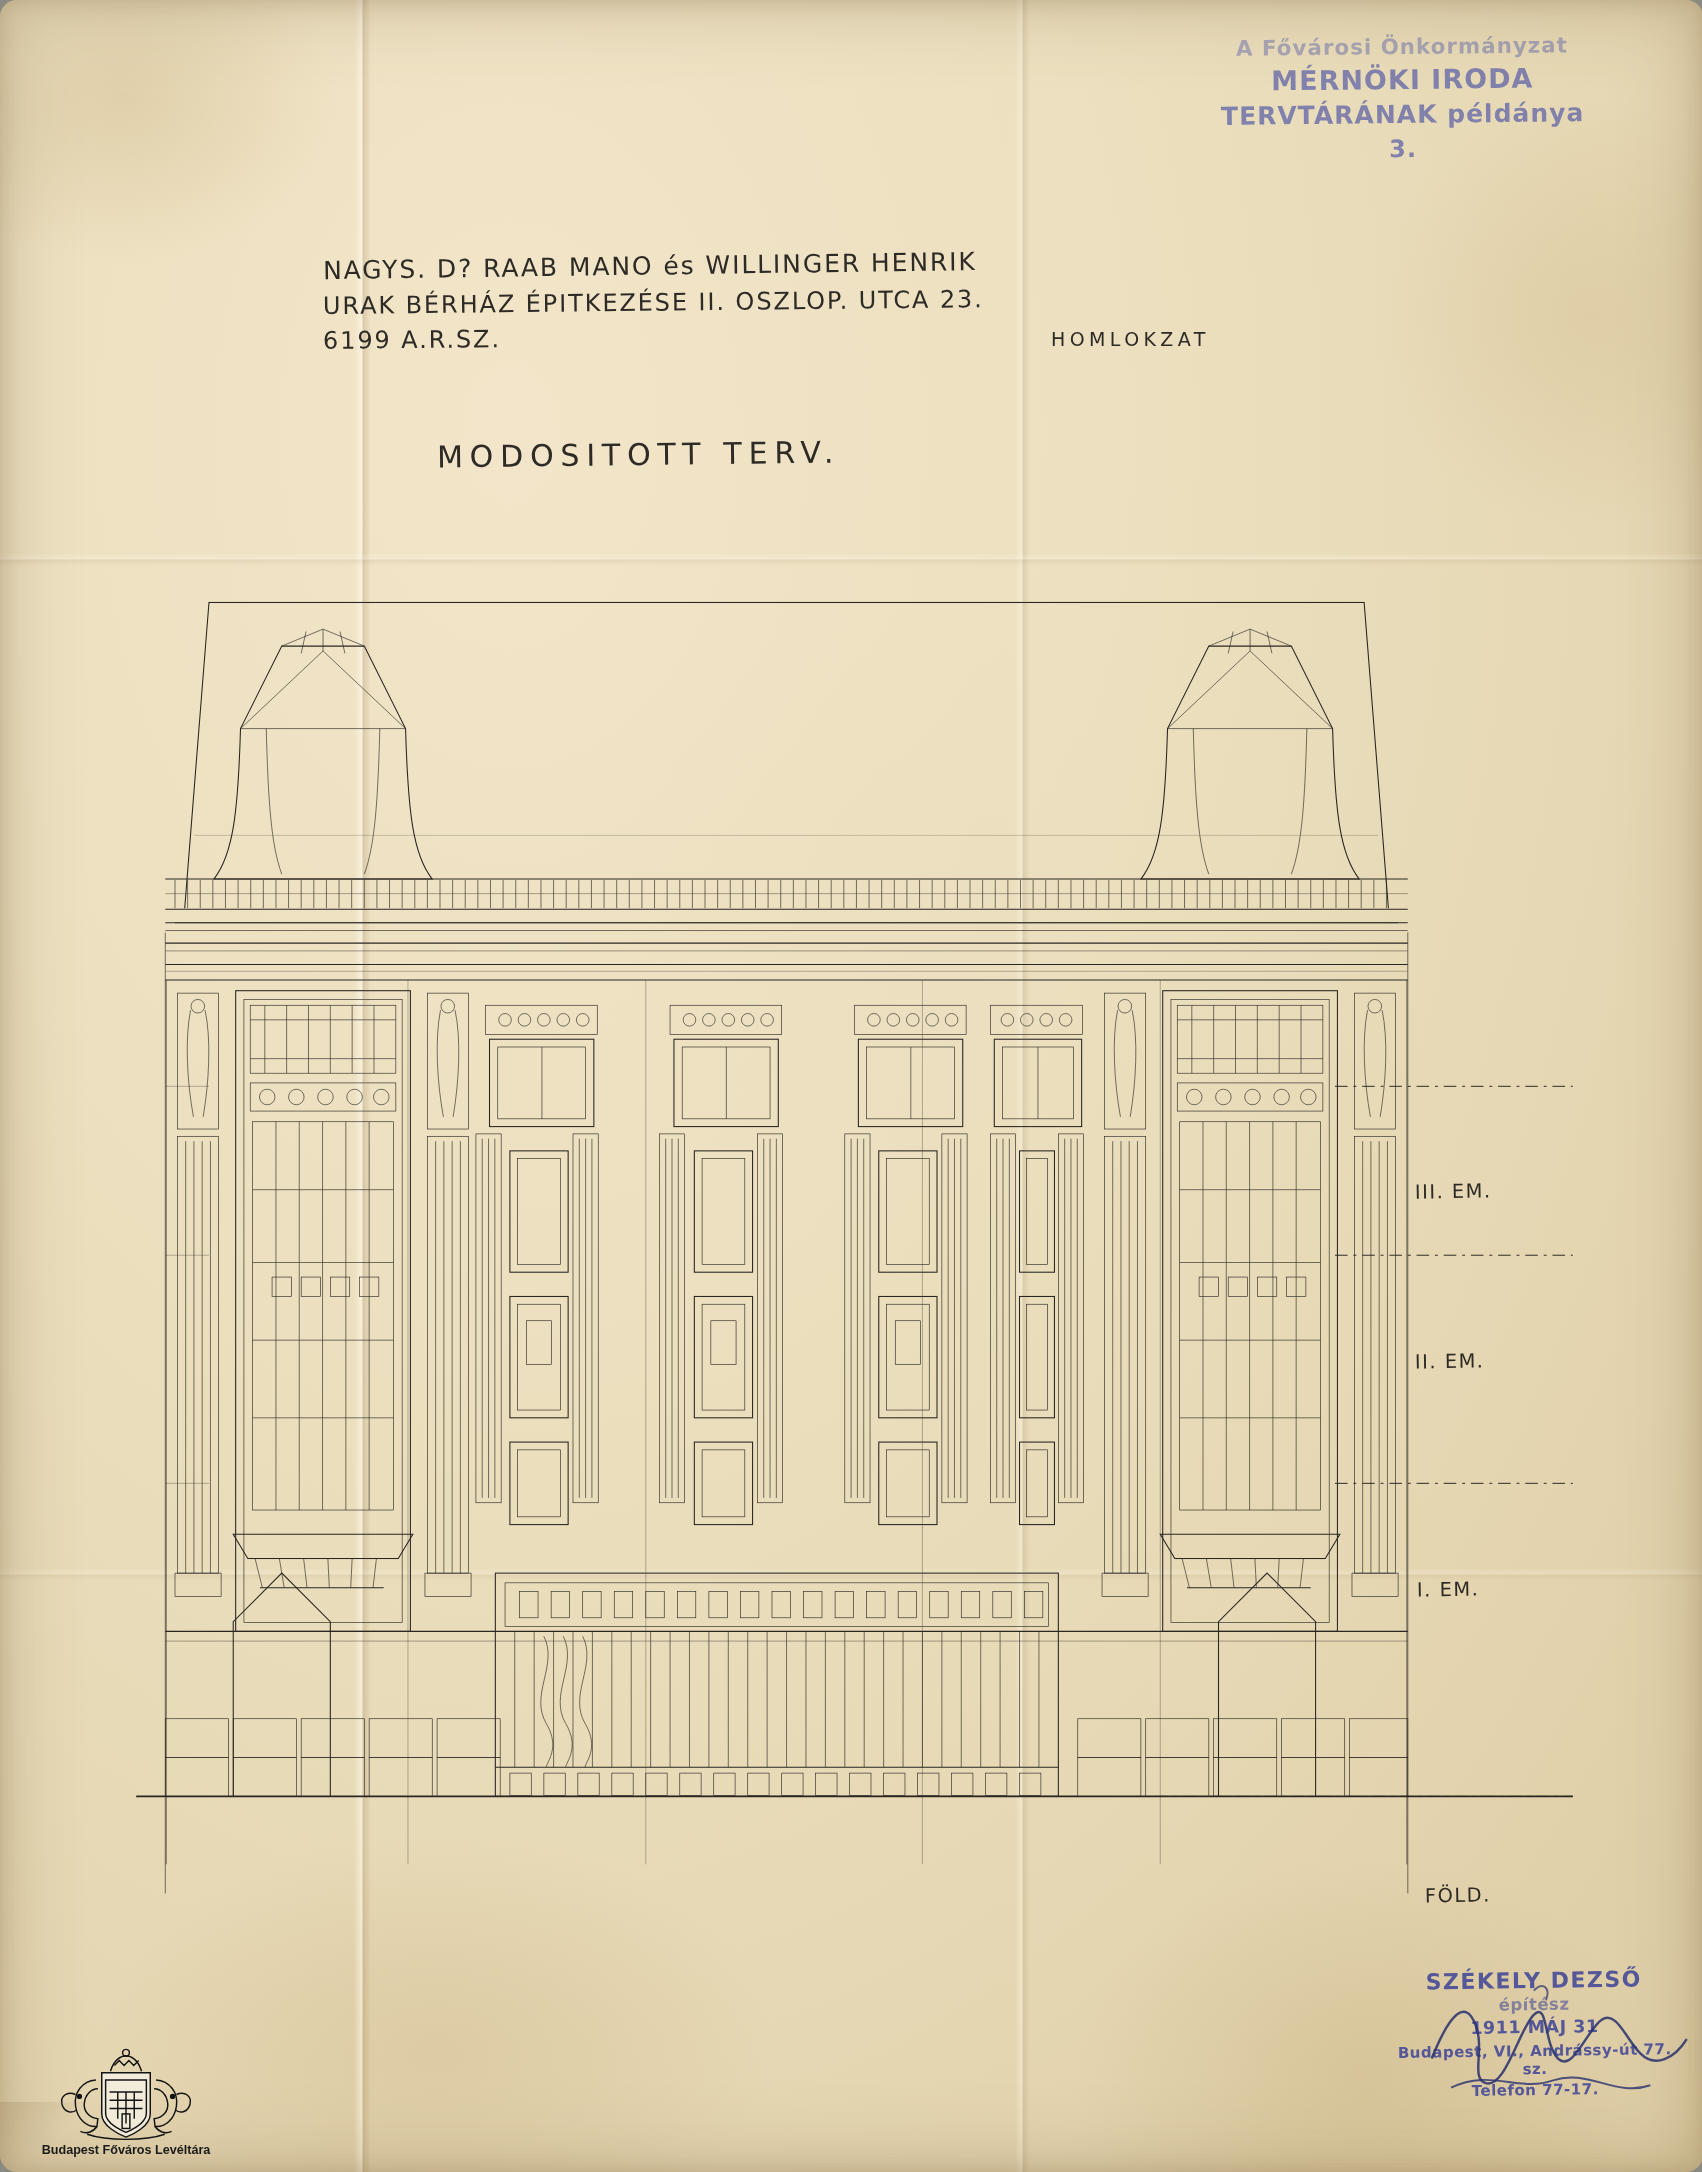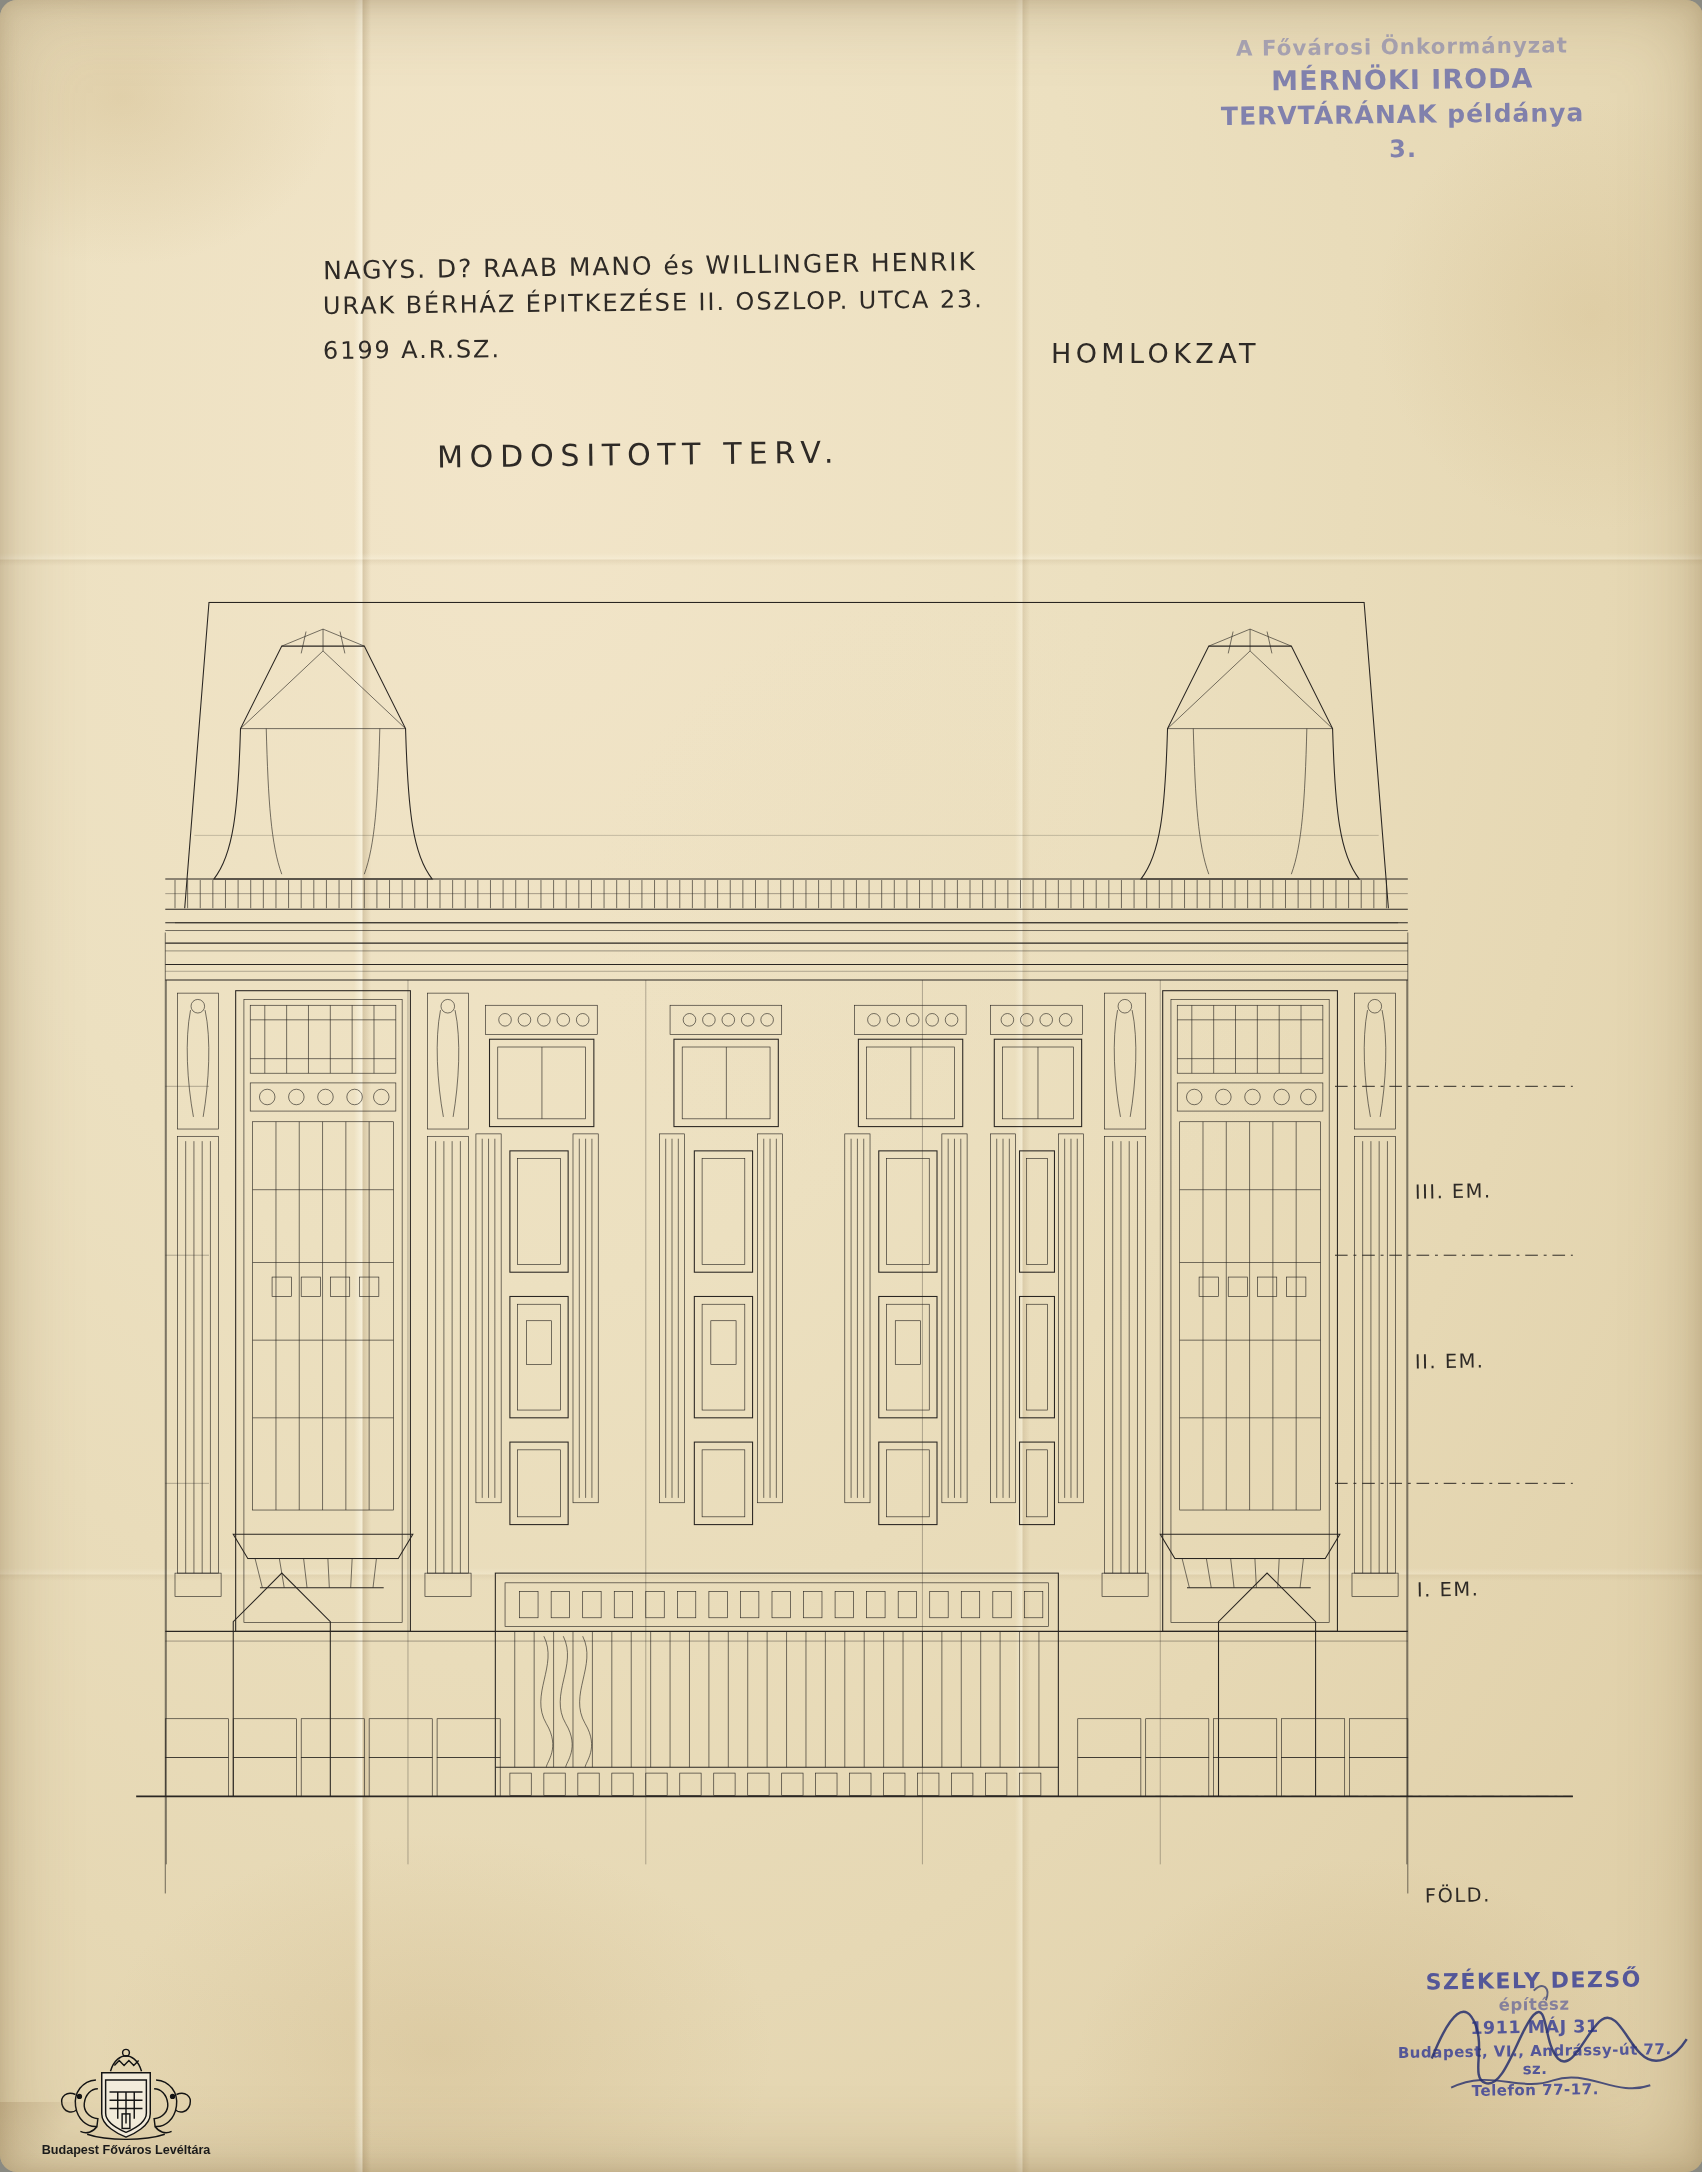--- a/index.html
+++ b/index.html
@@ -76,23 +76,23 @@
   <div style="position:absolute;left:1184px;top:34px;width:437px;text-align:center;transform:rotate(-0.6deg);">
     <div class="stamp" style="font-size:21.4px;opacity:.45;">A Fővárosi Önkormányzat</div>
     <div class="stamp" style="font-size:27px;margin-top:4.9px;">MÉRNÖKI IRODA</div>
     <div class="stamp" style="font-size:25px;margin-top:4.9px;">TERVTÁRÁNAK példánya</div>
     <div class="stamp" style="font-size:24px;margin-top:5.8px;">3.</div>
   </div>
 
   <div style="position:absolute;left:323px;top:248px;width:1165px;">
     <div class="hand" style="font-size:25px;transform:rotate(-0.8deg);">NAGYS. D? RAAB MANO és WILLINGER HENRIK</div>
     <div class="hand" style="font-size:24px;margin-top:8.7px;transform:rotate(-0.6deg);">URAK BÉRHÁZ ÉPITKEZÉSE II. OSZLOP. UTCA 23.</div>
-    <div style="position:relative;height:39px;margin-top:22px;">
+    <div style="position:relative;height:39px;margin-top:12px;">
       <span class="hand" style="position:absolute;left:0;top:0;font-size:24px;transform:rotate(-0.5deg);">6199 A.R.SZ.</span>
-      <span class="hand" style="position:absolute;left:728px;top:1.9px;font-size:27px;letter-spacing:4.4px;">HOMLOKZAT</span>
+      <span class="hand" style="position:absolute;left:728px;top:1.9px;font-size:19px;letter-spacing:4.4px;">HOMLOKZAT</span>
     </div>
   </div>
 
   <div class="hand" style="position:absolute;left:437px;top:437px;font-size:30px;letter-spacing:6.8px;transform:rotate(-0.7deg);">MODOSITOTT TERV.</div>
 
   <svg style="position:absolute;left:136px;top:583px;" width="1437" height="1359" viewBox="0 0 2960 2800">
     <defs>
       <style>
         .l{fill:none;stroke:#2a2622;stroke-width:2.2;}
         .lt{fill:none;stroke:#2a2622;stroke-width:1.3;}

